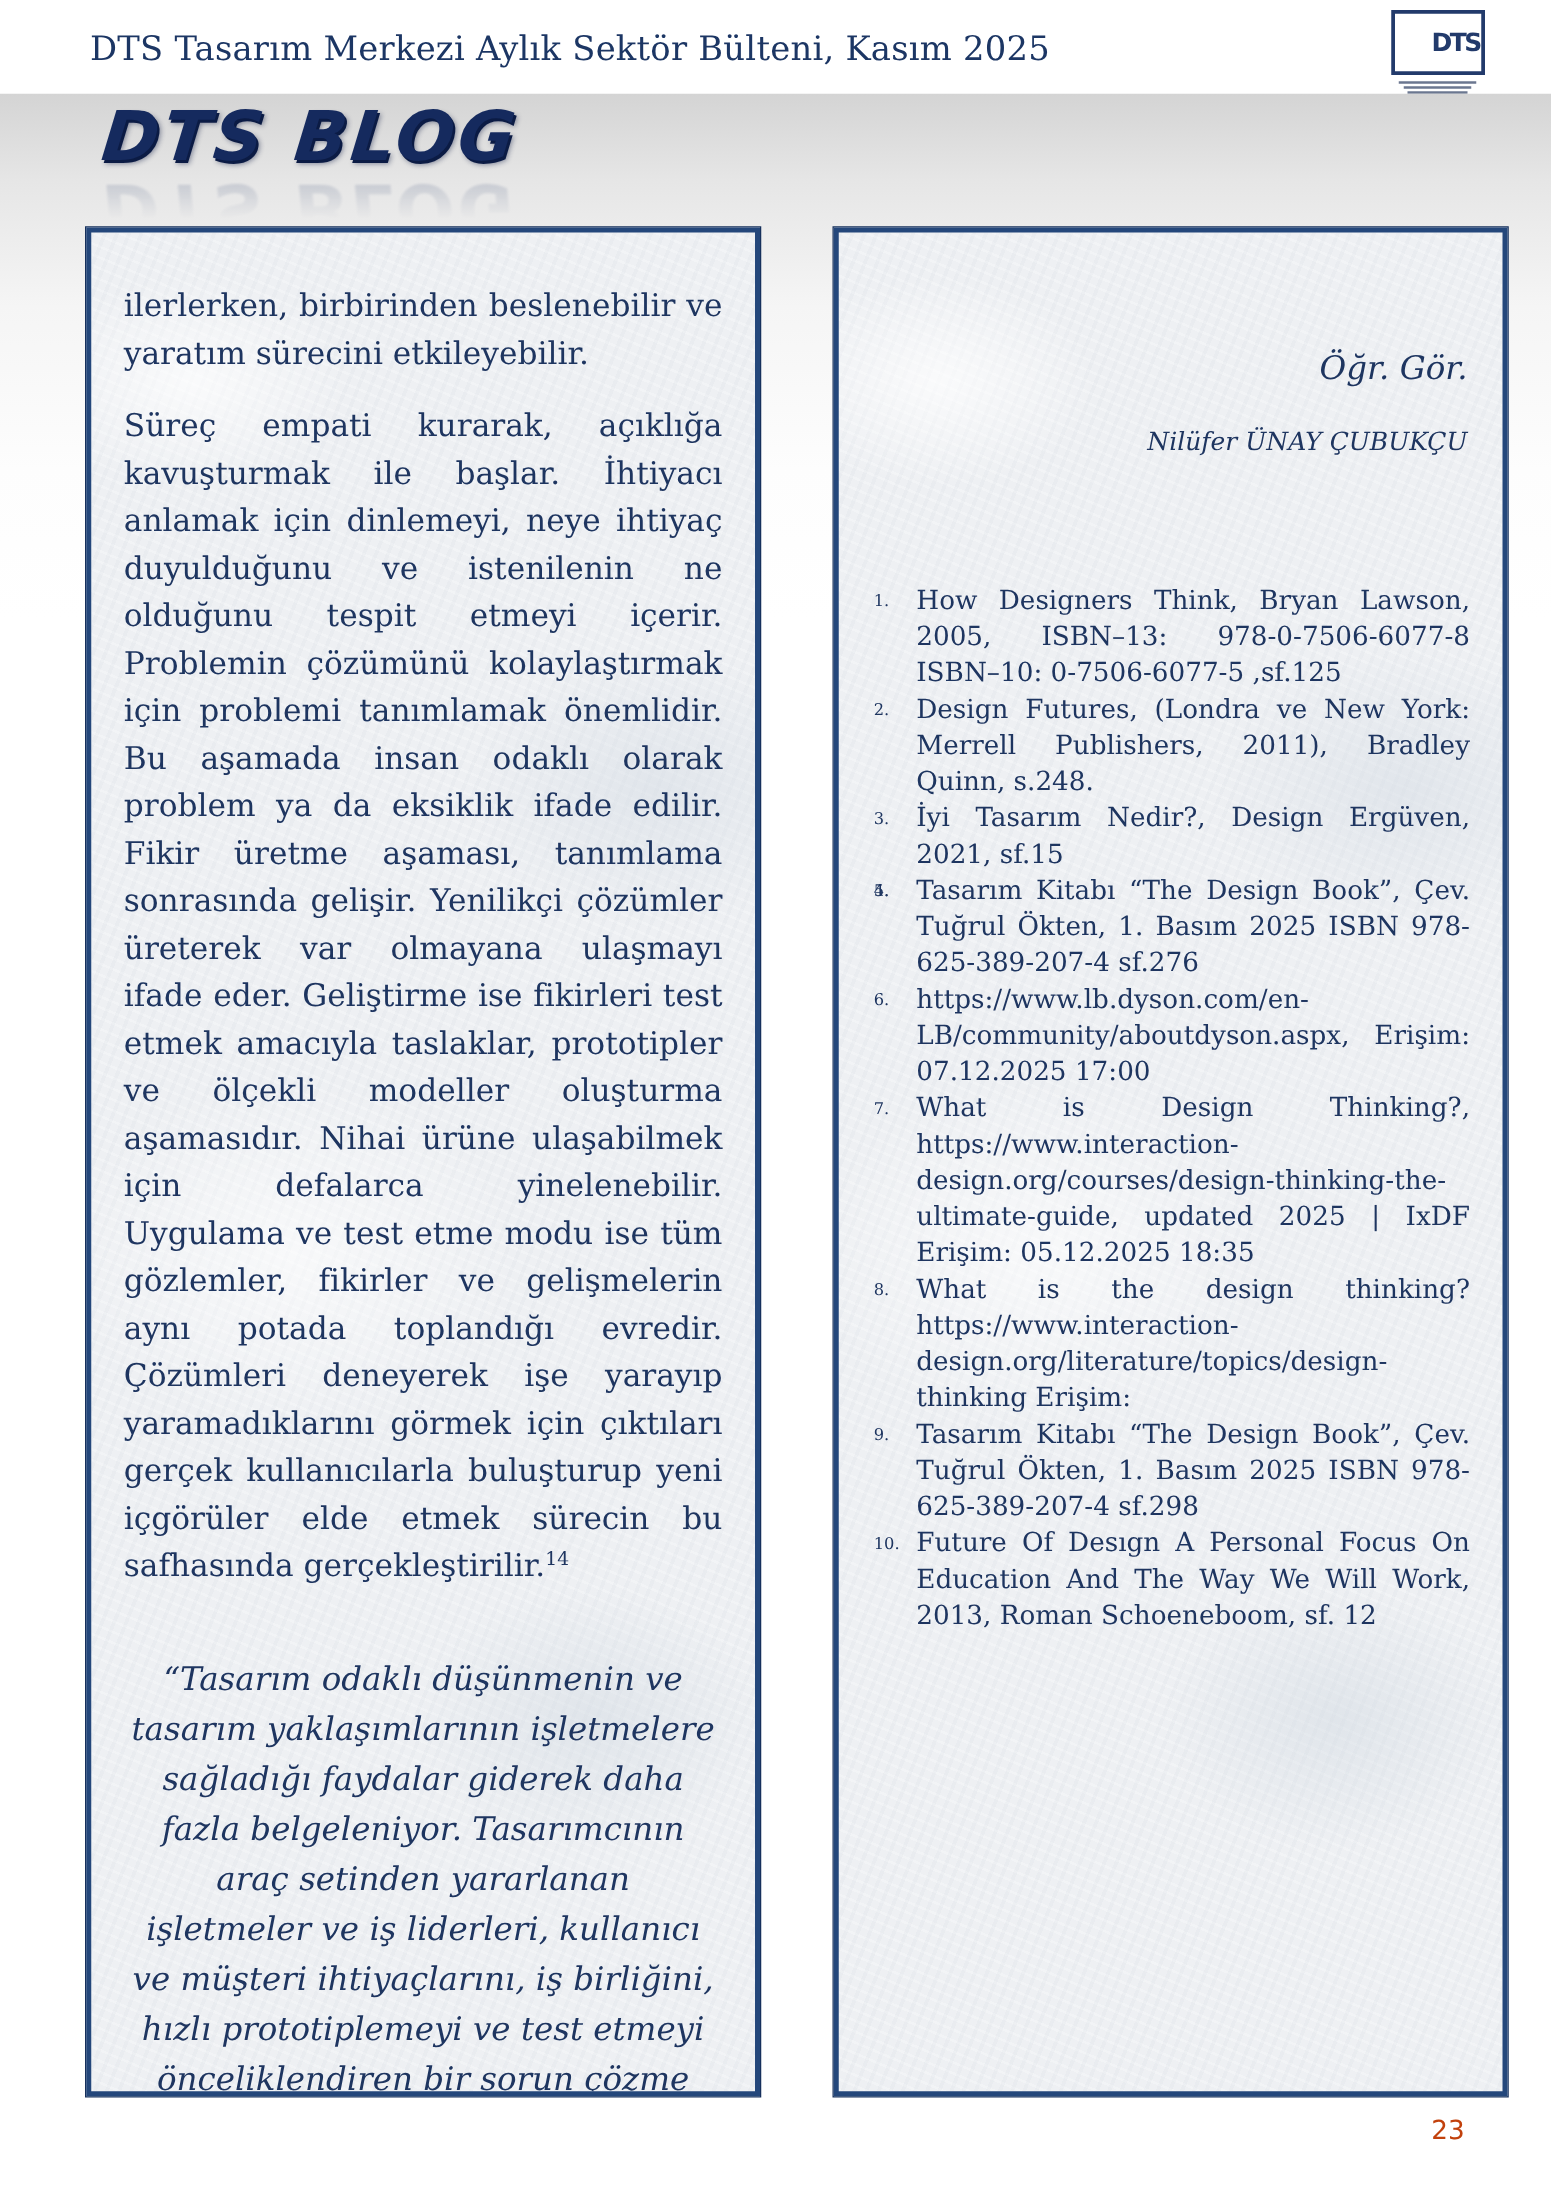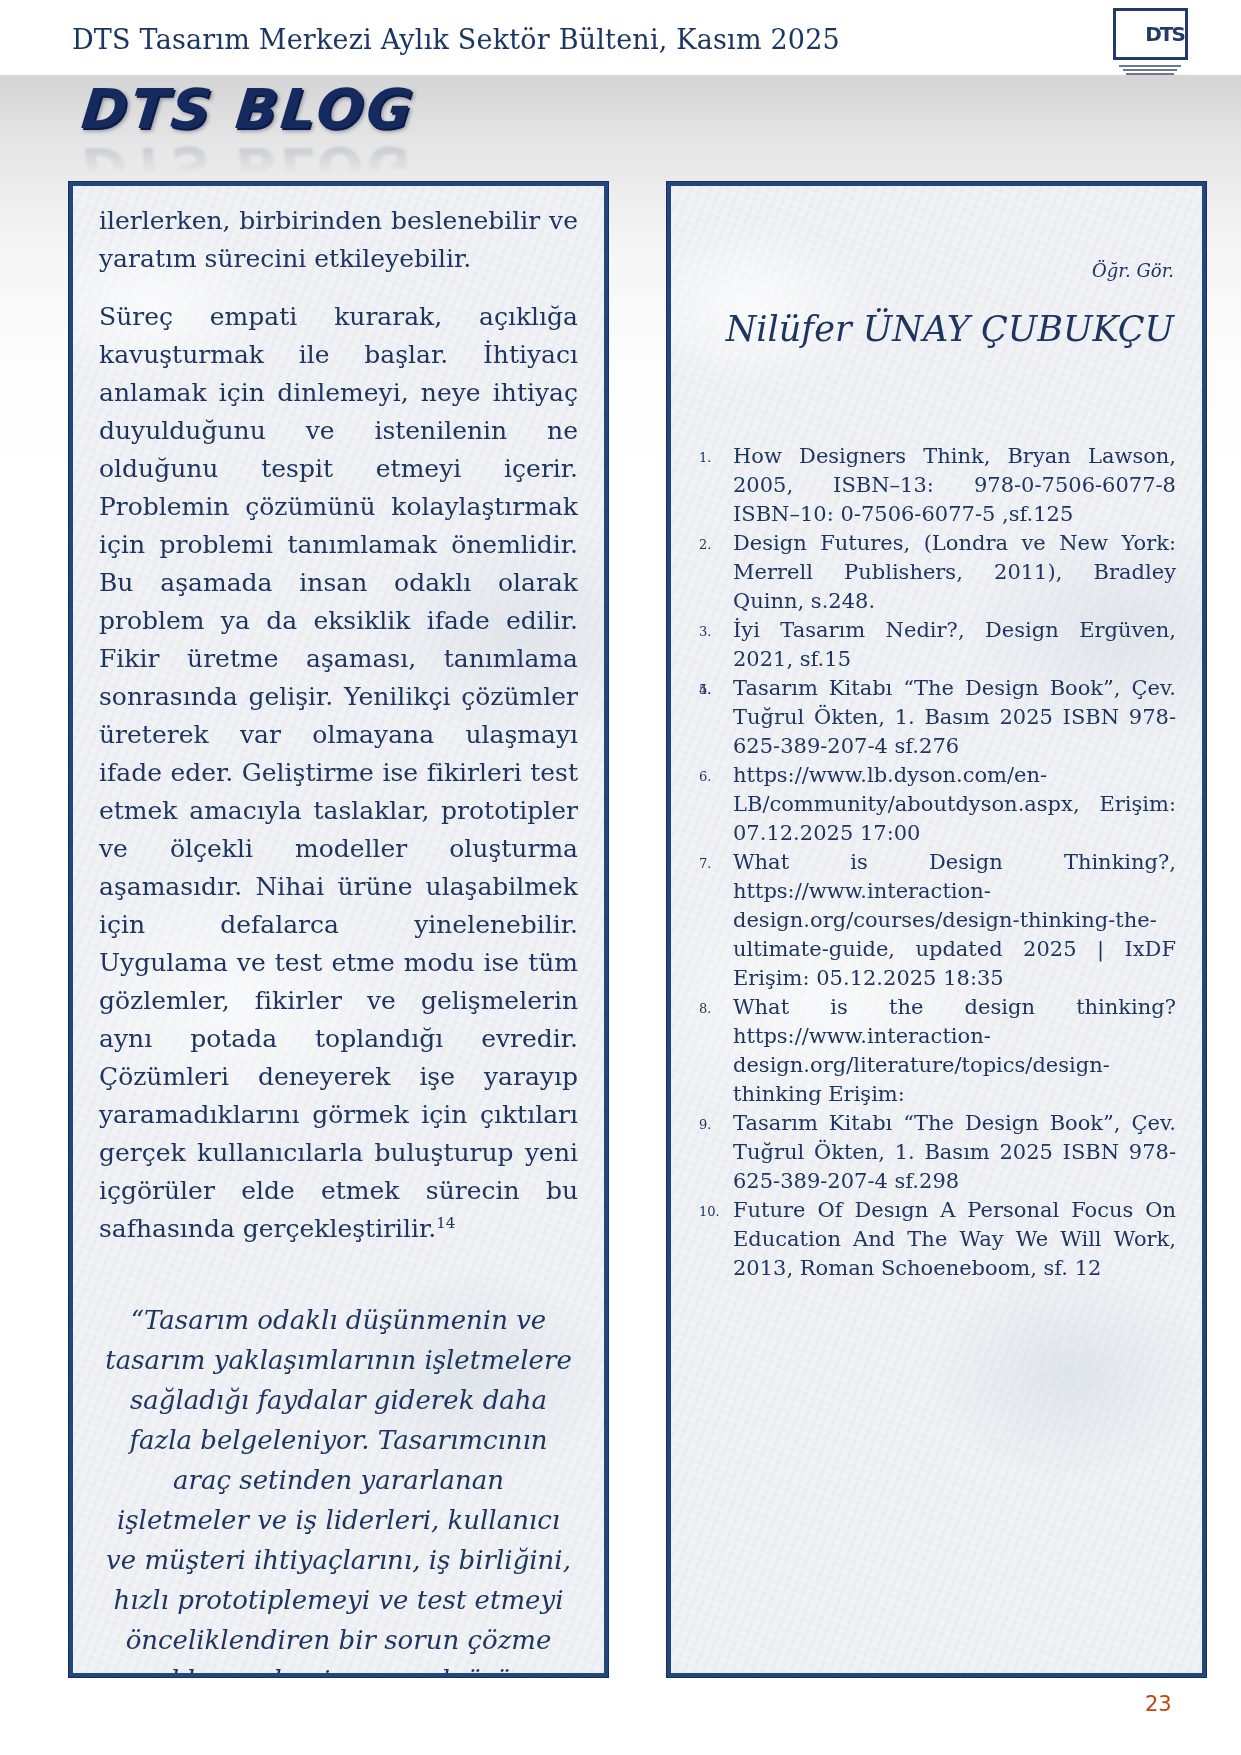--- a/index.html
+++ b/index.html
@@ -44,21 +44,21 @@
     font-size:55px;letter-spacing:3px;color:#152a5e;
     transform:skewX(-6deg) scaleY(-1);
     opacity:.20;filter:blur(1px);
     -webkit-mask-image:linear-gradient(to bottom,rgba(0,0,0,0) 35%,rgba(0,0,0,.9) 100%);
             mask-image:linear-gradient(to bottom,rgba(0,0,0,0) 35%,rgba(0,0,0,.9) 100%);
   }
   
   .box{
     position:absolute;top:182px;width:539px;height:1495px;box-sizing:border-box;
     border:4px solid #24477b;box-shadow:0 0 0 1px #16305c;
-    padding:16px 26px 18px 26px;overflow:hidden;
+    padding:40px 26px 18px 26px;overflow:hidden;
     background-color:#eef0f3;
     background-image:
       radial-gradient(ellipse 180px 120px at 15% 8%,rgba(255,255,255,.7),transparent 70%),
       radial-gradient(ellipse 220px 160px at 85% 30%,rgba(214,221,229,.55),transparent 70%),
       radial-gradient(ellipse 260px 200px at 30% 55%,rgba(255,255,255,.6),transparent 70%),
       radial-gradient(ellipse 200px 150px at 75% 80%,rgba(210,218,226,.5),transparent 70%),
       repeating-linear-gradient(112deg,rgba(170,182,196,.07) 0 3px,transparent 3px 9px),
       repeating-linear-gradient(23deg,rgba(255,255,255,.25) 0 2px,transparent 2px 8px);
   }
   .box-left{left:69px;}
@@ -69,22 +69,22 @@
     text-align:justify;overflow-wrap:anywhere;
   }
   .mb-lg{margin-bottom:52px;}
   sup{font-size:15px;line-height:0;}
   .quote{
     margin:0 4px 56px 4px;font-size:26px;line-height:40px;color:#1e3560;
     font-style:italic;text-align:center;overflow-wrap:anywhere;
   }
   
   .signature{margin:52px 2px 0 0;text-align:right;font-style:italic;color:#1e3560;}
-  .sig-title{font-size:18px;line-height:34px;margin:0;}
-  .sig-name{font-size:35px;line-height:34px;margin:24px 0 0 0;}
+  .sig-title{font-size:26px;line-height:34px;margin:0;}
+  .sig-name{font-size:20px;line-height:34px;margin:24px 0 0 0;}
   
   .footnotes{
     list-style:none;margin:96px 0 0 0;padding:0;
     font-size:21px;line-height:29px;color:#1e3560;
   }
   .footnotes li{
     position:relative;padding-left:36px;text-align:justify;overflow-wrap:anywhere;
   }
   .fn-num{
     position:absolute;left:2px;top:1px;font-size:13px;color:#1e3560;

